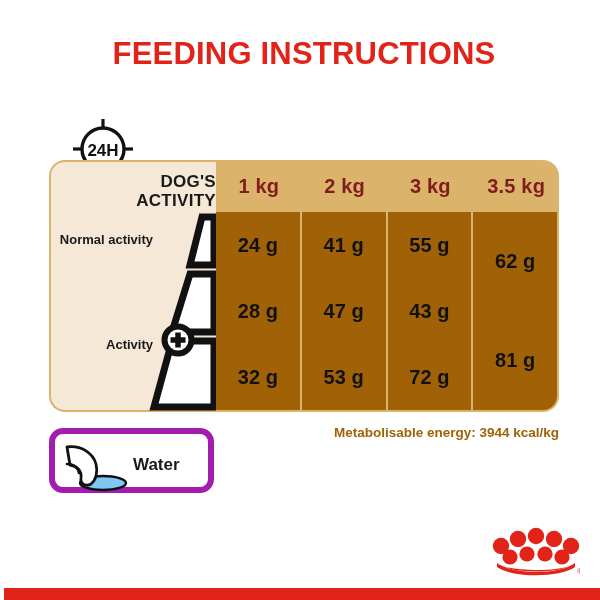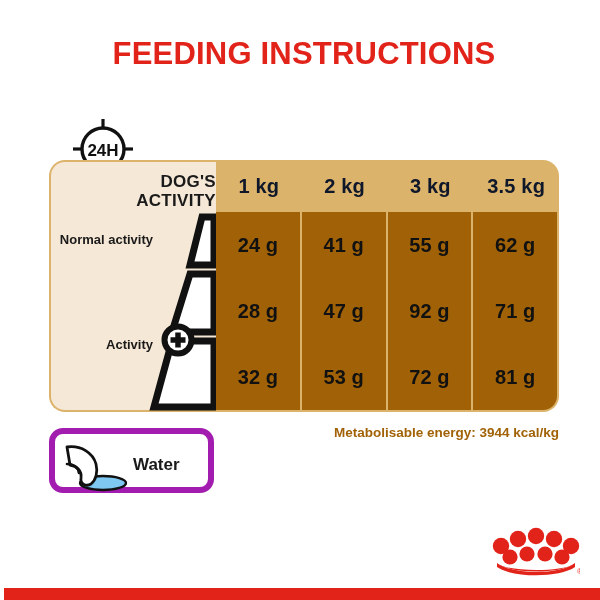--- a/index.html
+++ b/index.html
@@ -92,21 +92,21 @@
     height: 52px;
     background: #dcb36a;
     border-radius: 0 16px 0 0;
     display: flex;
   }
   .head-cell {
     flex: 1 1 0;
     display: flex;
     align-items: center;
     justify-content: center;
-    color: #0f172a;
+    color: #7f1d1d;
     font-size: 20px;
     font-weight: bold;
     letter-spacing: 0.2px;
   }
 
   
   .data-body {
     position: absolute;
     left: 167px;
     top: 52px;
@@ -299,26 +299,25 @@
         <div class="data-cell">28 g</div>
         <div class="data-cell">32 g</div>
       </div>
       <div class="data-col">
         <div class="data-cell">41 g</div>
         <div class="data-cell">47 g</div>
         <div class="data-cell">53 g</div>
       </div>
       <div class="data-col">
         <div class="data-cell">55 g</div>
-        <div class="data-cell">92 g</div>
+        <div class="data-cell">43 g</div>
         <div class="data-cell">72 g</div>
       </div>
       <div class="data-col">
         <div class="data-cell">62 g</div>
-        <div class="data-cell">71 g</div>
         <div class="data-cell">81 g</div>
       </div>
     </div>
   </div>
 
   <div class="water-box">
     <div class="water-icon">
       <svg width="72" height="50" viewBox="0 0 72 50">
         <ellipse cx="40" cy="41" rx="23" ry="7" fill="#7ec8f2" stroke="#111" stroke-width="2.4"></ellipse>
         <path d="M4,5 C18,3 30,11 33,22 C35,30 33,38 28,42 C23,45 17,42 18,36 C19,29 14,24 7,23 L4,5 Z" fill="#ffffff" stroke="#111" stroke-width="2.8" stroke-linejoin="round"></path>

